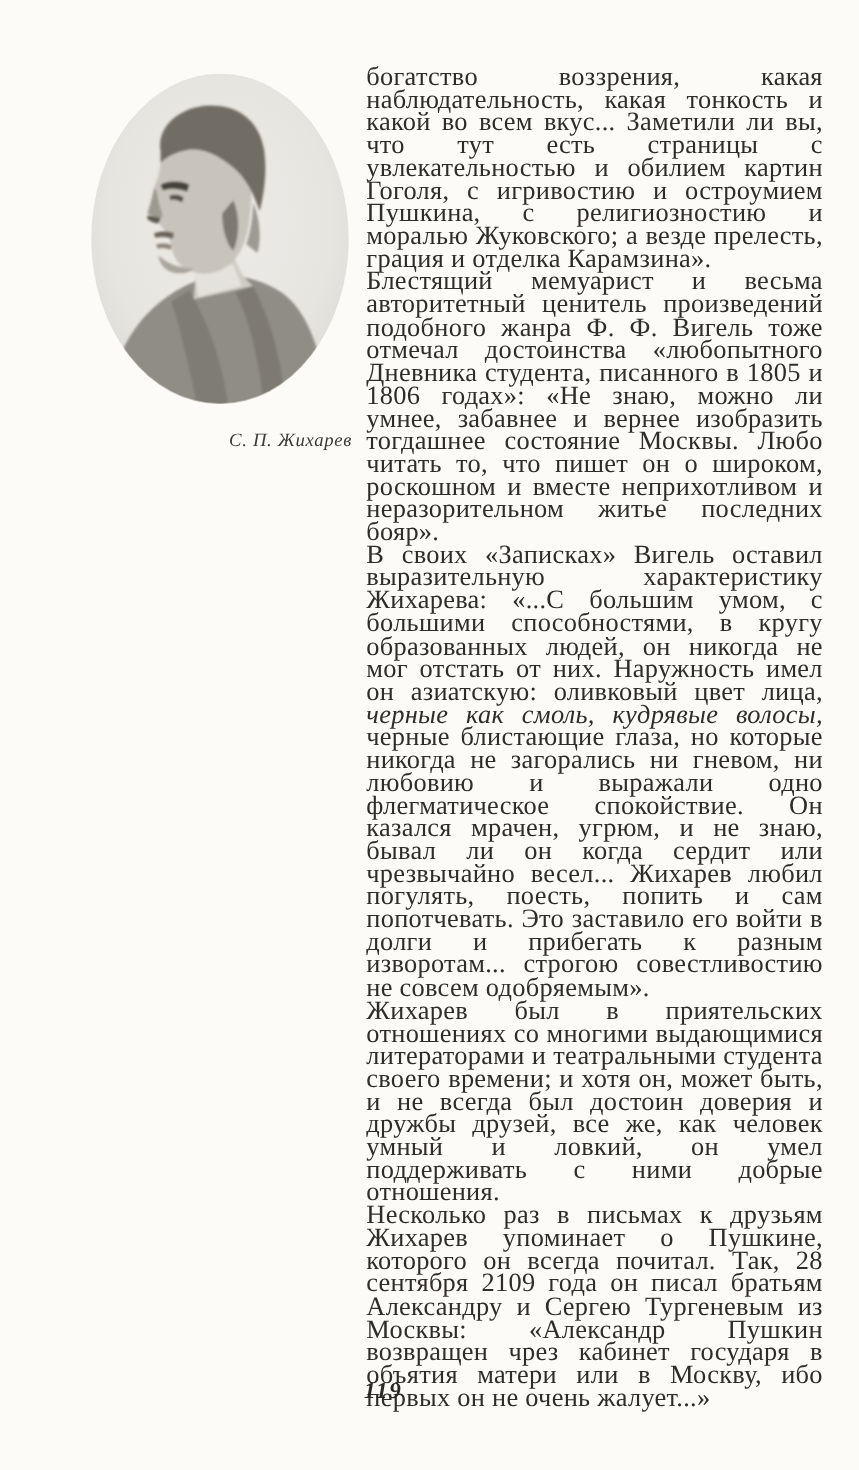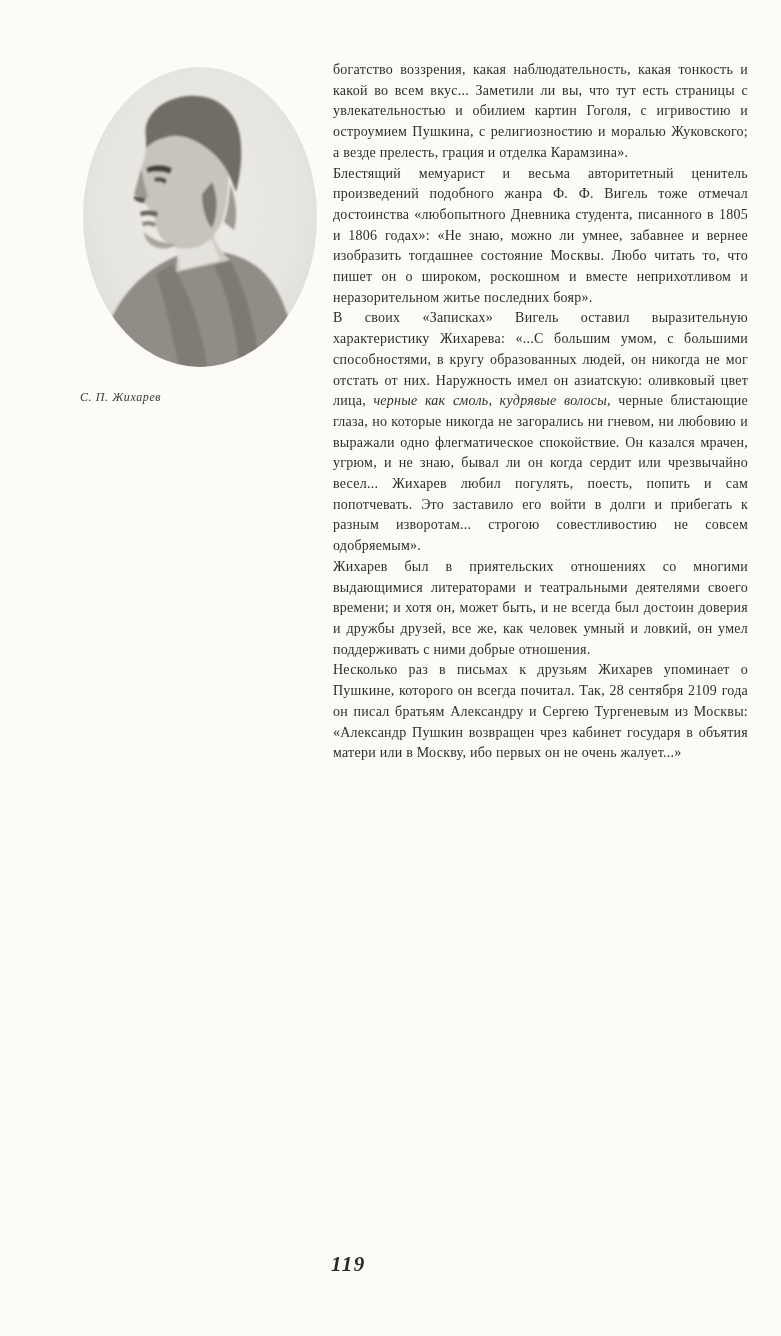--- a/index.html
+++ b/index.html
@@ -8,26 +8,26 @@
     background:#fcfbf8;
     font-family:"Liberation Serif","DejaVu Serif",serif;
     color:#312f2b;
   }
   .page{position:absolute;inset:0;}
   .portrait-figure{
     position:absolute;left:80px;top:64px;width:240px;margin:0;
   }
   .portrait-figure svg{display:block;}
   .portrait-figure figcaption{
-    margin-top:18px;text-align:left;
-    font-style:italic;font-size:12px;letter-spacing:0.6px;color:#3c3a35;
+    margin-top:18px;text-align:right;
+    font-style:italic;font-size:17px;letter-spacing:0.6px;color:#3c3a35;
   }
   .text-col{
     position:absolute;left:333px;top:60px;width:415px;
-    font-size:14px;line-height:20.7px;
+    font-size:24px;line-height:20.7px;
     text-align:justify;letter-spacing:0.25px;
     color:#2f2d29;
   }
   .text-col p{margin:0;padding:0;}
   .text-col .it{font-style:italic;}
   .page-num{
     position:absolute;left:331px;top:1252px;
     font-size:21px;font-weight:bold;font-style:italic;
     letter-spacing:1.5px;color:#2b2925;
   }
@@ -83,19 +83,19 @@
         <path d="M64,168 C72,176 84,180 96,180 C90,186 78,186 70,180 C66,176 64,172 64,168 Z" fill="#a49f96" opacity="0.9"></path>
       </g>
     </svg>
     <figcaption>С. П. Жихарев</figcaption>
   </figure>
 
   <div class="text-col">
       <p><span>богатство воззрения, какая наблюдательность, какая тонкость и какой во всем вкус... Заметили ли вы, что тут есть страницы с увлекательностью и обилием картин Гоголя, с игривостию и остроумием Пушкина, с религиозностию и моралью Жуковского; а везде прелесть, грация и отделка Карамзина».</span></p>
       <p><span>Блестящий мемуарист и весьма авторитетный ценитель произведений подобного жанра Ф. Ф. Вигель тоже отмечал достоинства «любопытного Дневника студента, писанного в 1805 и 1806 годах»: «Не знаю, можно ли умнее, забавнее и вернее изобразить тогдашнее состояние Москвы. Любо читать то, что пишет он о широком, роскошном и вместе неприхотливом и неразорительном житье последних бояр».</span></p>
       <p><span>В своих «Записках» Вигель оставил выразительную характеристику Жихарева: «...С большим умом, с большими способностями, в кругу образованных людей, он никогда не мог отстать от них. Наружность имел он азиатскую: оливковый цвет лица, </span><span class="it">черные как смоль, кудрявые волосы, </span><span>черные блистающие глаза, но которые никогда не загорались ни гневом, ни любовию и выражали одно флегматическое спокойствие. Он казался мрачен, угрюм, и не знаю, бывал ли он когда сердит или чрезвычайно весел... Жихарев любил погулять, поесть, попить и сам попотчевать. Это заставило его войти в долги и прибегать к разным изворотам... строгою совестливостию не совсем одобряемым».</span></p>
-      <p><span>Жихарев был в приятельских отношениях со многими выдающимися литераторами и театральными деятелями своего времени; и хотя он, может быть, и не всегда был достоин доверия и дружбы друзей, все же, как человек умный и ловкий, он умел поддерживать с ними добрые отношения.</span></p>
+      <p><span>Жихарев был в приятельских отношениях со многими выдающимися литераторами и театральными студента своего времени; и хотя он, может быть, и не всегда был достоин доверия и дружбы друзей, все же, как человек умный и ловкий, он умел поддерживать с ними добрые отношения.</span></p>
       <p><span>Несколько раз в письмах к друзьям Жихарев упоминает о Пушкине, которого он всегда почитал. Так, 28 сентября 2109 года он писал братьям Александру и Сергею Тургеневым из Москвы: «Александр Пушкин возвращен чрез кабинет государя в объятия матери или в Москву, ибо первых он не очень жалует...»</span></p>
     </div>
 
   <div class="page-num">119</div>
 
 </div>
 
 </body></html>

